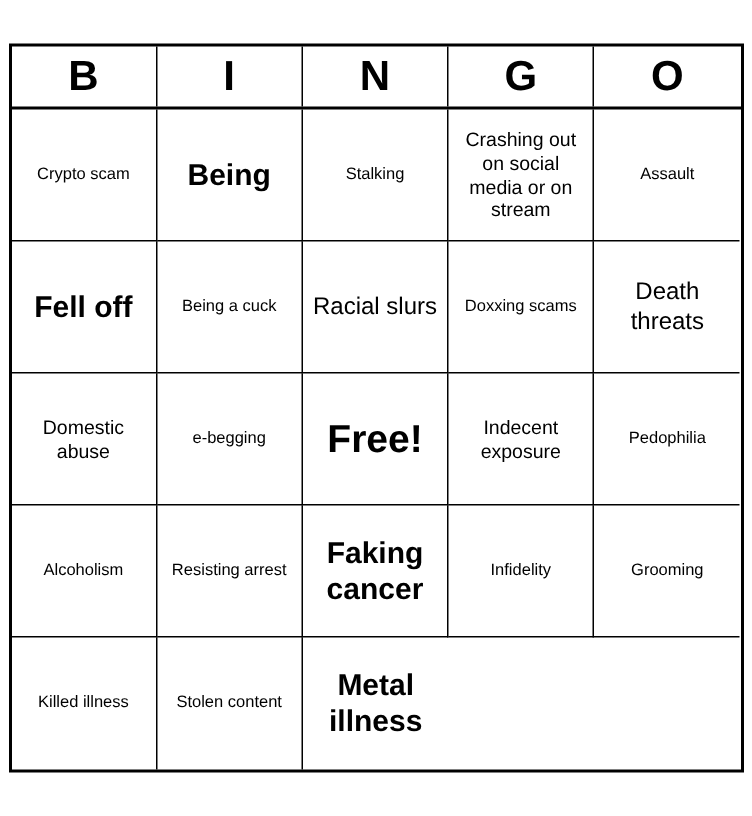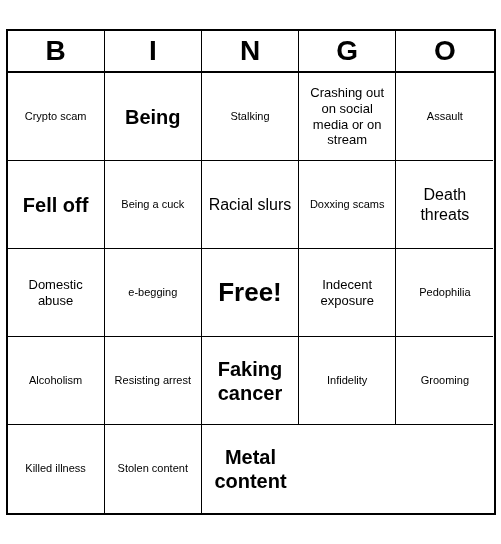--- a/index.html
+++ b/index.html
@@ -99,15 +99,15 @@
       <div class="bingo-cell free">Free!</div>
       <div class="bingo-cell small-text">Indecent exposure</div>
       <div class="bingo-cell">Pedophilia</div>
       <div class="bingo-cell">Alcoholism</div>
       <div class="bingo-cell">Resisting arrest</div>
       <div class="bingo-cell large-text">Faking cancer</div>
       <div class="bingo-cell">Infidelity</div>
       <div class="bingo-cell">Grooming</div>
       <div class="bingo-cell">Killed illness</div>
       <div class="bingo-cell">Stolen content</div>
-      <div class="bingo-cell large-text">Metal content</div>
+      <div class="bingo-cell large-text">Metal illness</div>
     </div>
 </div>
 
 </body></html>

